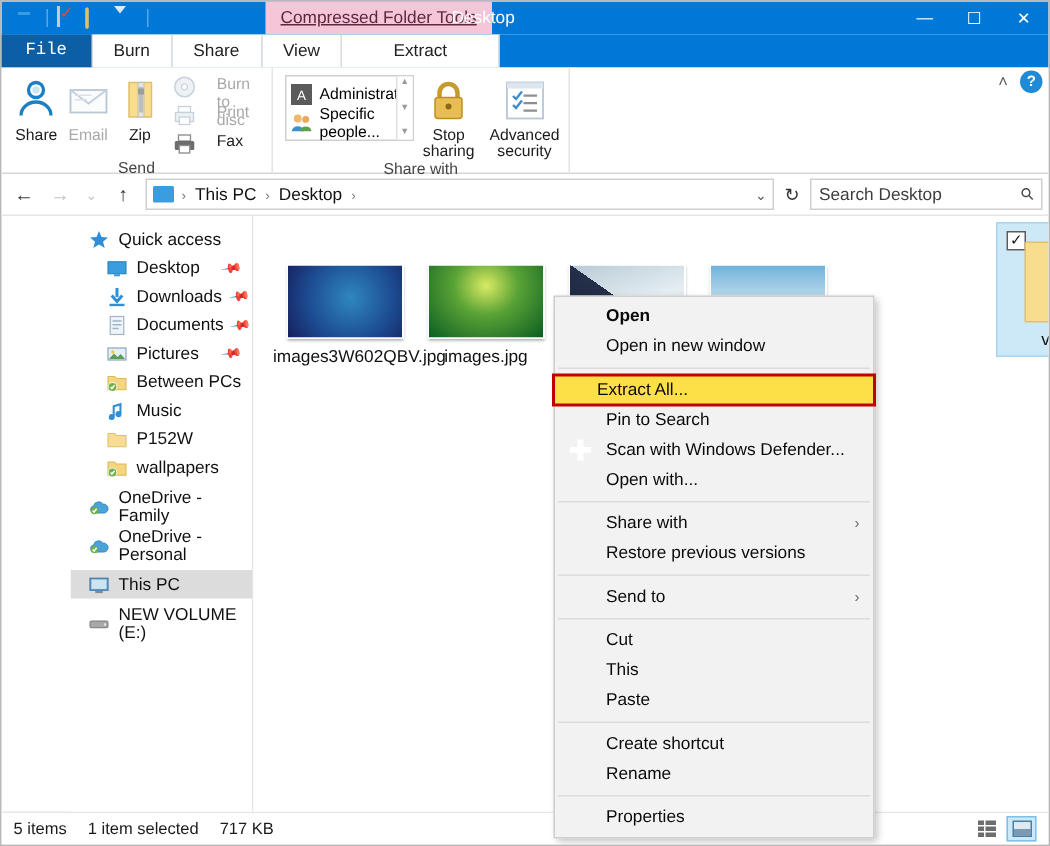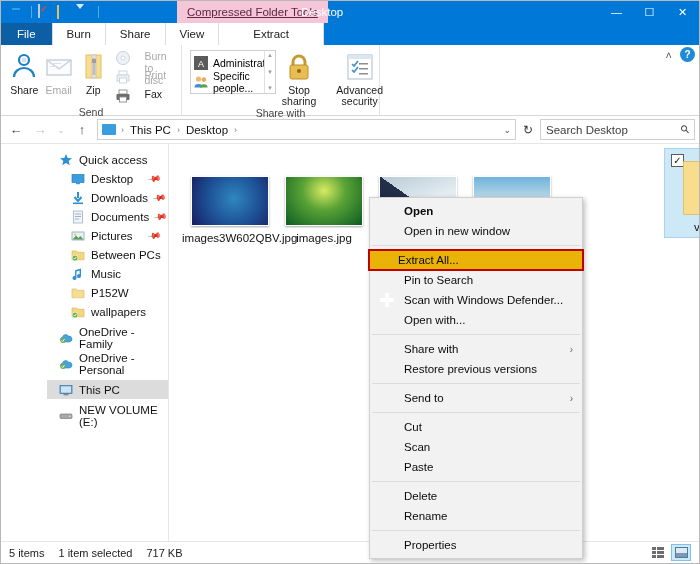--- a/index.html
+++ b/index.html
@@ -36,21 +36,21 @@
     background: #f5c6d8; color: #5e2740; font-size: 11.5px;
     display: flex; align-items: center; padding: 0 10px; text-decoration: underline;
   }
   .title-text { position: absolute; left: 300px; top: 0; height: 22px; line-height: 22px; color: #fff; font-size: 11.5px; }
   .wincontrols { position: absolute; right: 0; top: 0; height: 22px; display: flex; }
   .wc { width: 33px; height: 22px; display: flex; align-items: center; justify-content: center; color: #fff; font-size: 11px; }
 
   
   .tabstrip { height: 22px; background: #0078d7; position: relative; display: flex; align-items: flex-end; }
   .tab { height: 22px; line-height: 22px; padding: 0 14px; font-size: 11.5px; color: #222; background: #fff; border-right: 1px solid #dcdcdc; }
-  .tab.file { background: #0c5fa5; color: #fff; padding: 0 16px; }
+  .tab.file { background: #0c5fa5; color: #fff; padding: 0 16px; font-family: Liberation Mono, monospace; }
   .tab.active { background: #fff; }
   .tab.extract { padding: 0 34px; }
 
   
   .ribbon { height: 71px; background: #fff; border-bottom: 1px solid #d6d6d6; display: flex; position: relative; }
   .rgroup { height: 71px; display: flex; flex-direction: column; border-right: 1px solid #e3e3e3; position: relative; }
   .rgroup-body { flex: 1; display: flex; align-items: flex-start; padding: 3px 6px 0 6px; }
   .rgroup-label { height: 14px; text-align: center; font-size: 10.5px; color: #444; line-height: 12px; }
 
   .bigbtn { width: 50px; display: flex; flex-direction: column; align-items: center; padding-top: 3px; cursor: default; }
@@ -118,21 +118,21 @@
     position: absolute; left: 326px; top: 207px; width: 214px;
     background: #f2f2f2; border: 1px solid #cfcfcf;
     box-shadow: 2px 2px 5px rgba(0,0,0,.25);
     padding: 3px 0; z-index: 40;
   }
   .mi { height: 20px; display: flex; align-items: center; font-size: 11.5px; color: #0a0a0a; padding-left: 34px; position: relative; }
   .mi.bold { font-weight: bold; }
   .mi .sub-arrow { position: absolute; right: 9px; font-size: 10px; color: #6a6a6a; }
   .mi .mi-ico { position: absolute; left: 9px; width: 16px; height: 16px; }
   .mi-sep { height: 1px; background: #dcdcdc; margin: 4px 2px; }
-  .mi.highlight { background: #eab308; padding-left: 28px; }
+  .mi.highlight { background: #fde047; padding-left: 28px; }
   .hl-frame { position: absolute; left: -2px; right: -2px; height: 22px; border: 2px solid #c00000; pointer-events: none; }
 
   .defender-ico { width: 16px; height: 16px; background: #2f9fd8; position: relative; border-radius: 1px; }
   .defender-ico:before { content:""; position:absolute; left:6px; top:1px; width:4px; height:14px; background:#fff; }
   .defender-ico:after { content:""; position:absolute; left:1px; top:6px; width:14px; height:4px; background:#fff; }
 
   
   .statusbar { height: 22px; border-top: 1px solid #e6e6e6; background: #fff; display: flex; align-items: center; padding: 0 8px; font-size: 11px; color: #1b1b1b; gap: 14px; }
   .status-right { margin-left: auto; display: flex; gap: 3px; align-items: center; }
   .viewbtn { width: 20px; height: 17px; display: flex; align-items: center; justify-content: center; }
@@ -275,21 +275,21 @@
         <div class="bigbtn" style="margin-left:6px">
           <span class="bigico">
             <svg width="32" height="32" viewBox="0 0 32 32">
               <path d="M10 14 v-3 a6 6 0 0 1 12 0 v3" fill="none" stroke="#c59b2e" stroke-width="3"></path>
               <rect x="7" y="14" width="18" height="14" rx="2" fill="#e8bd54" stroke="#bb8f22" stroke-width="1"></rect>
               <circle cx="16" cy="20" r="2" fill="#8c6a12"></circle>
             </svg>
           </span>
           <span class="lbl"><span>Stop</span><br><span>sharing</span></span>
         </div>
-        <div class="bigbtn" style="margin-left:20px;width:58px">
+        <div class="bigbtn" style="margin-left:10px;width:58px">
           <span class="bigico">
             <svg width="32" height="32" viewBox="0 0 32 32">
               <rect x="4" y="4" width="24" height="24" fill="#fff" stroke="#b9c6d4" stroke-width="1.2"></rect>
               <rect x="4" y="4" width="24" height="4" fill="#dbe6f0"></rect>
               <path d="M8 13 l2 2 l4 -5" fill="none" stroke="#3c8fc9" stroke-width="1.6"></path>
               <path d="M8 19 l2 2 l4 -5" fill="none" stroke="#3c8fc9" stroke-width="1.6"></path>
               <rect x="15" y="12" width="9" height="1.5" fill="#8e8e8e"></rect>
               <rect x="15" y="17" width="9" height="1.5" fill="#8e8e8e"></rect>
               <rect x="15" y="22" width="9" height="1.5" fill="#8e8e8e"></rect>
             </svg>
@@ -522,24 +522,24 @@
           <span class="sub-arrow">›</span>
         </div>
         <div class="mi">Restore previous versions</div>
         <div class="mi-sep"></div>
         <div class="mi">
           <span>Send to</span>
           <span class="sub-arrow">›</span>
         </div>
         <div class="mi-sep"></div>
         <div class="mi">Cut</div>
-        <div class="mi">Scan</div>
+        <div class="mi">This</div>
         <div class="mi">Paste</div>
         <div class="mi-sep"></div>
-        <div class="mi">Delete</div>
+        <div class="mi">Create shortcut</div>
         <div class="mi">Rename</div>
         <div class="mi-sep"></div>
         <div class="mi">Properties</div>
       </div>
 
     </div>
   </div>
 
   <div class="statusbar">
     <span>5 items</span>

